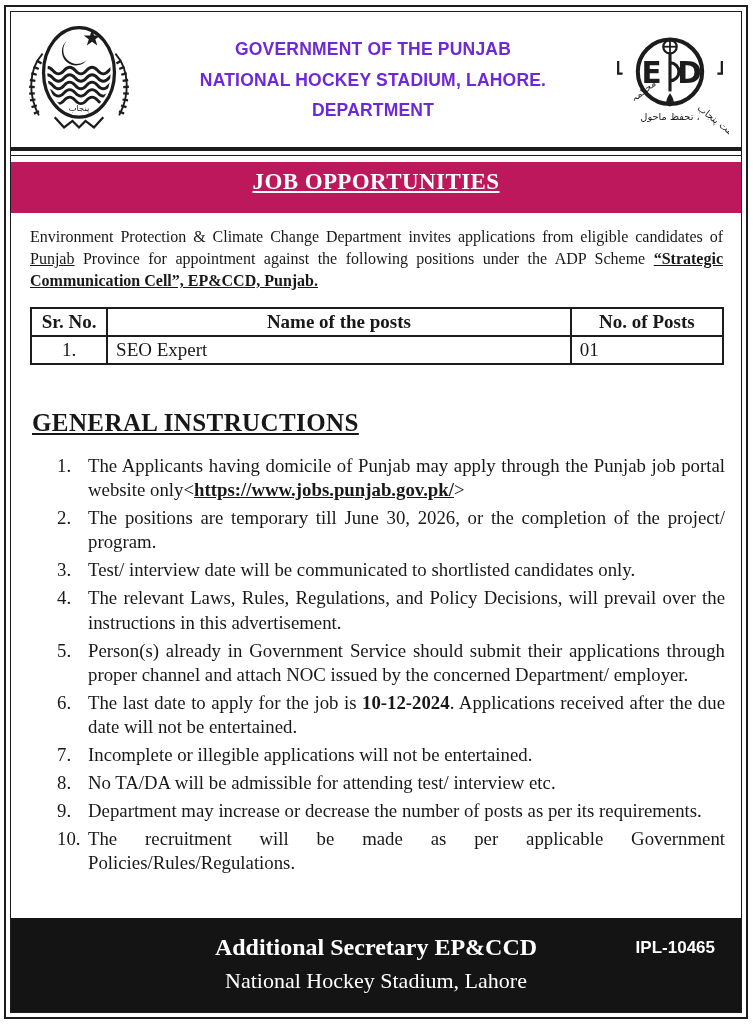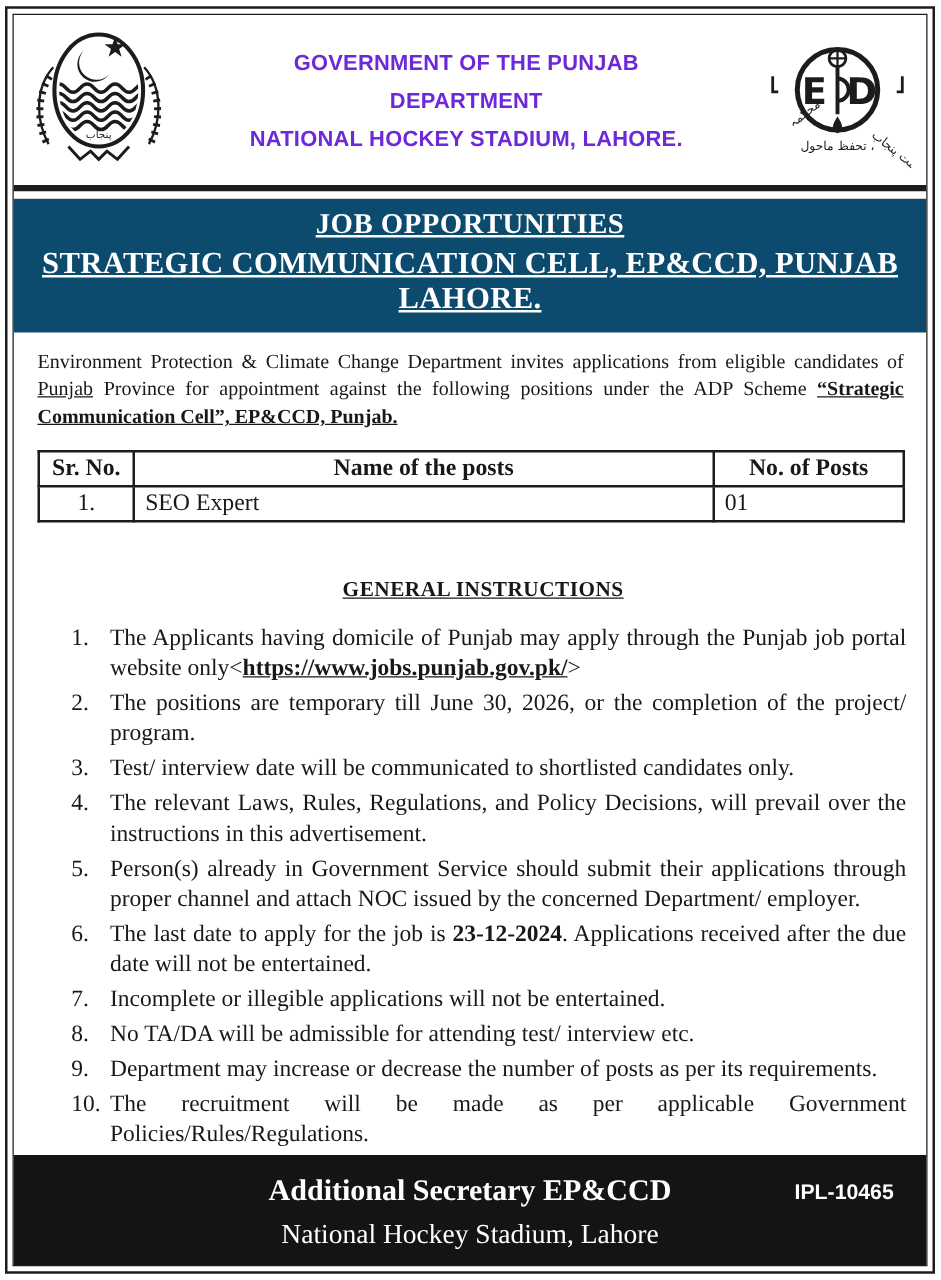--- a/index.html
+++ b/index.html
@@ -26,21 +26,21 @@
     font-size:17.5px; line-height:1.75; letter-spacing:0.2px; color:#6d28d9;
   }
 
   .rule-double {
     margin:3px 0 0 0; height:4px;
     border-top:4px solid #1c1c1c; border-bottom:1.5px solid #1c1c1c;
   }
 
   
   .title-bar {
-    margin-top:6px; background:#0c4a6e; color:#ffffff;
+    margin-top:6px; background:#be185d; color:#ffffff;
     text-align:center; padding:7px 8px 13px 8px; font-weight:bold;
   }
   .title-line1 { font-size:23px; text-decoration:underline; margin-bottom:5px; letter-spacing:0.4px; }
   .title-line2 { font-size:24.5px; text-decoration:underline; letter-spacing:0.3px; }
 
   
   .intro {
     margin:13px 18px 6px 19px; font-size:16px; line-height:1.38;
     text-align:justify;
   }
@@ -51,22 +51,22 @@
     width:calc(100% - 36px); font-size:19px;
   }
   .posts-table th, .posts-table td { border:2px solid #1c1c1c; padding:2px 8px; }
   .posts-table th { font-weight:bold; text-align:center; }
   .col-sr { width:11%; text-align:center; }
   .col-post { width:67%; text-align:left; padding-left:14px; }
   .col-count { width:22%; text-align:left; }
 
   
   .gi-heading {
-    margin:44px 0 0 21px; font-size:17px; font-weight:bold;
-    text-decoration:underline; letter-spacing:0.4px;text-align:center;
+    margin:44px 0 0 21px; font-size:25px; font-weight:bold;
+    text-decoration:underline; letter-spacing:0.4px;
   }
   .instructions { margin:17px 16px 0 46px; list-style:none; padding:0; font-size:18.8px; }
   .inst-row { display:flex; margin-bottom:4px; line-height:1.28; }
   .inst-num { flex:none; width:31px; }
   .inst-text { flex:1; text-align:justify; }
 
   
   .footer {
     margin-top:auto; background:#141414; color:#ffffff;
     text-align:center; position:relative; padding:12px 12px 15px 12px;
@@ -112,22 +112,22 @@
           <path d="M20,72 q6,-7 12,0 t12,0 t12,0 t12,0 t12,0 t12,0 t12,0"></path>
           <path d="M20,80 q6,-7 12,0 t12,0 t12,0 t12,0 t12,0 t12,0 t12,0"></path>
           <path d="M20,88 q6,-7 12,0 t12,0 t12,0 t12,0 t12,0 t12,0 t12,0"></path>
         </g>
         <text x="60" y="99" font-size="9" text-anchor="middle" fill="#1c1c1c">پنجاب</text>
       </svg>
     </div>
 
     <div class="masthead-text">
       <div>GOVERNMENT OF THE PUNJAB</div>
+      <div>NATIONAL HOCKEY STADIUM, LAHORE.</div>
       <div>DEPARTMENT</div>
-      <div>NATIONAL HOCKEY STADIUM, LAHORE.</div>
     </div>
 
     <div class="logo-box">
       <svg width="118" height="114" viewBox="0 0 132 122" aria-hidden="true">
         <circle cx="66" cy="54" r="36" fill="none" stroke="#1c1c1c" stroke-width="4.5"></circle>
         <text x="34" y="67" font-size="33" font-weight="bold" fill="#1c1c1c">E</text>
         <text x="74" y="67" font-size="33" font-weight="bold" fill="#1c1c1c">D</text>
         <g stroke="#1c1c1c" fill="none">
           <line x1="66" y1="34" x2="66" y2="76" stroke-width="3.5"></line>
           <path d="M66,44 a10,10 0 0 1 0,20" stroke-width="3.5"></path>
@@ -142,21 +142,20 @@
         <text x="66" y="108" font-size="11" fill="#1c1c1c" text-anchor="middle">تحفظ ماحول ،</text>
         <text x="96" y="96" font-size="11" fill="#1c1c1c" transform="rotate(38 96 96)">حکومت پنجاب</text>
       </svg>
     </div>
   </header>
 
   <div class="rule-double"></div>
 
   <section class="title-bar">
     <div class="title-line1">JOB OPPORTUNITIES</div>
-    <div class="title-line2">STRATEGIC COMMUNICATION CELL, EP&amp;CCD, PUNJAB LAHORE.</div>
   </section>
 
   <p class="intro"><span>Environment Protection &amp; Climate Change Department invites applications from eligible candidates of </span><span class="u">Punjab</span><span> Province for appointment against the following positions under the ADP Scheme </span><span class="b u">“Strategic Communication Cell”, EP&amp;CCD, Punjab.</span></p>
 
   <table class="posts-table">
     <thead>
       <tr>
         <th class="col-sr">Sr. No.</th>
         <th class="col-post">Name of the posts</th>
         <th class="col-count">No. of Posts</th>
@@ -189,21 +188,21 @@
     <li class="inst-row">
       <span class="inst-num">4.</span>
       <span class="inst-text"><span>The relevant Laws, Rules, Regulations, and Policy Decisions, will prevail over the instructions in this advertisement.</span></span>
     </li>
     <li class="inst-row">
       <span class="inst-num">5.</span>
       <span class="inst-text"><span>Person(s) already in Government Service should submit their applications through proper channel and attach NOC issued by the concerned Department/ employer.</span></span>
     </li>
     <li class="inst-row">
       <span class="inst-num">6.</span>
-      <span class="inst-text"><span>The last date to apply for the job is </span><span class="b">23-12-2024</span><span>. Applications received after the due date will not be entertained.</span></span>
+      <span class="inst-text"><span>The last date to apply for the job is </span><span class="b">10-12-2024</span><span>. Applications received after the due date will not be entertained.</span></span>
     </li>
     <li class="inst-row">
       <span class="inst-num">7.</span>
       <span class="inst-text"><span>Incomplete or illegible applications will not be entertained.</span></span>
     </li>
     <li class="inst-row">
       <span class="inst-num">8.</span>
       <span class="inst-text"><span>No TA/DA will be admissible for attending test/ interview etc.</span></span>
     </li>
     <li class="inst-row">

